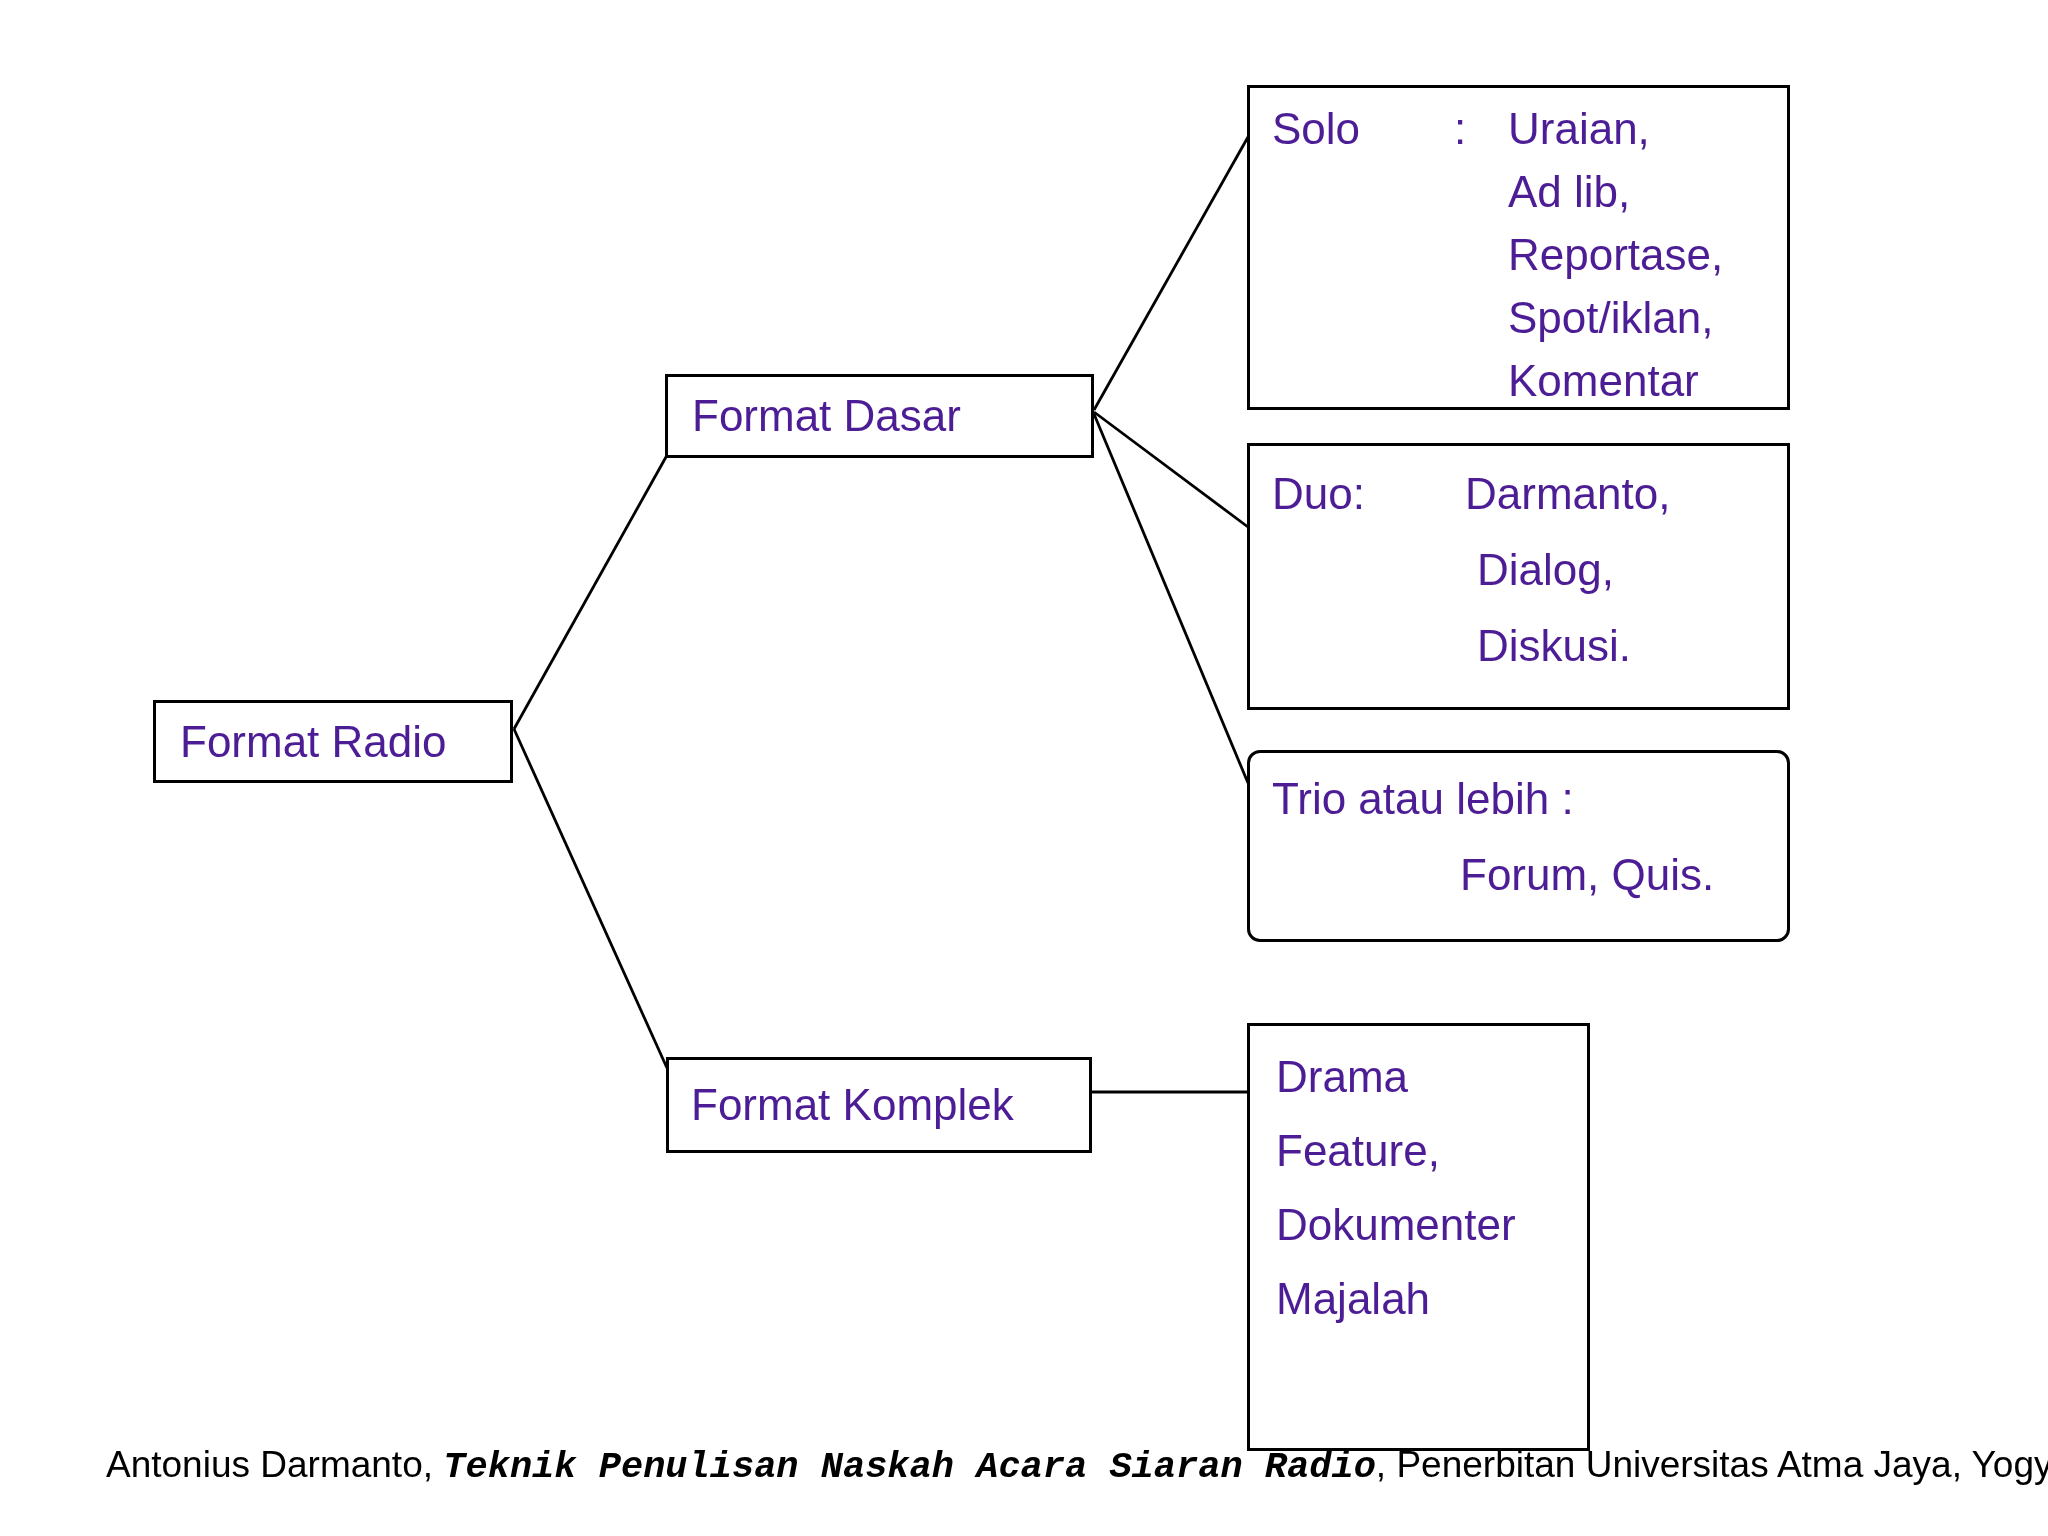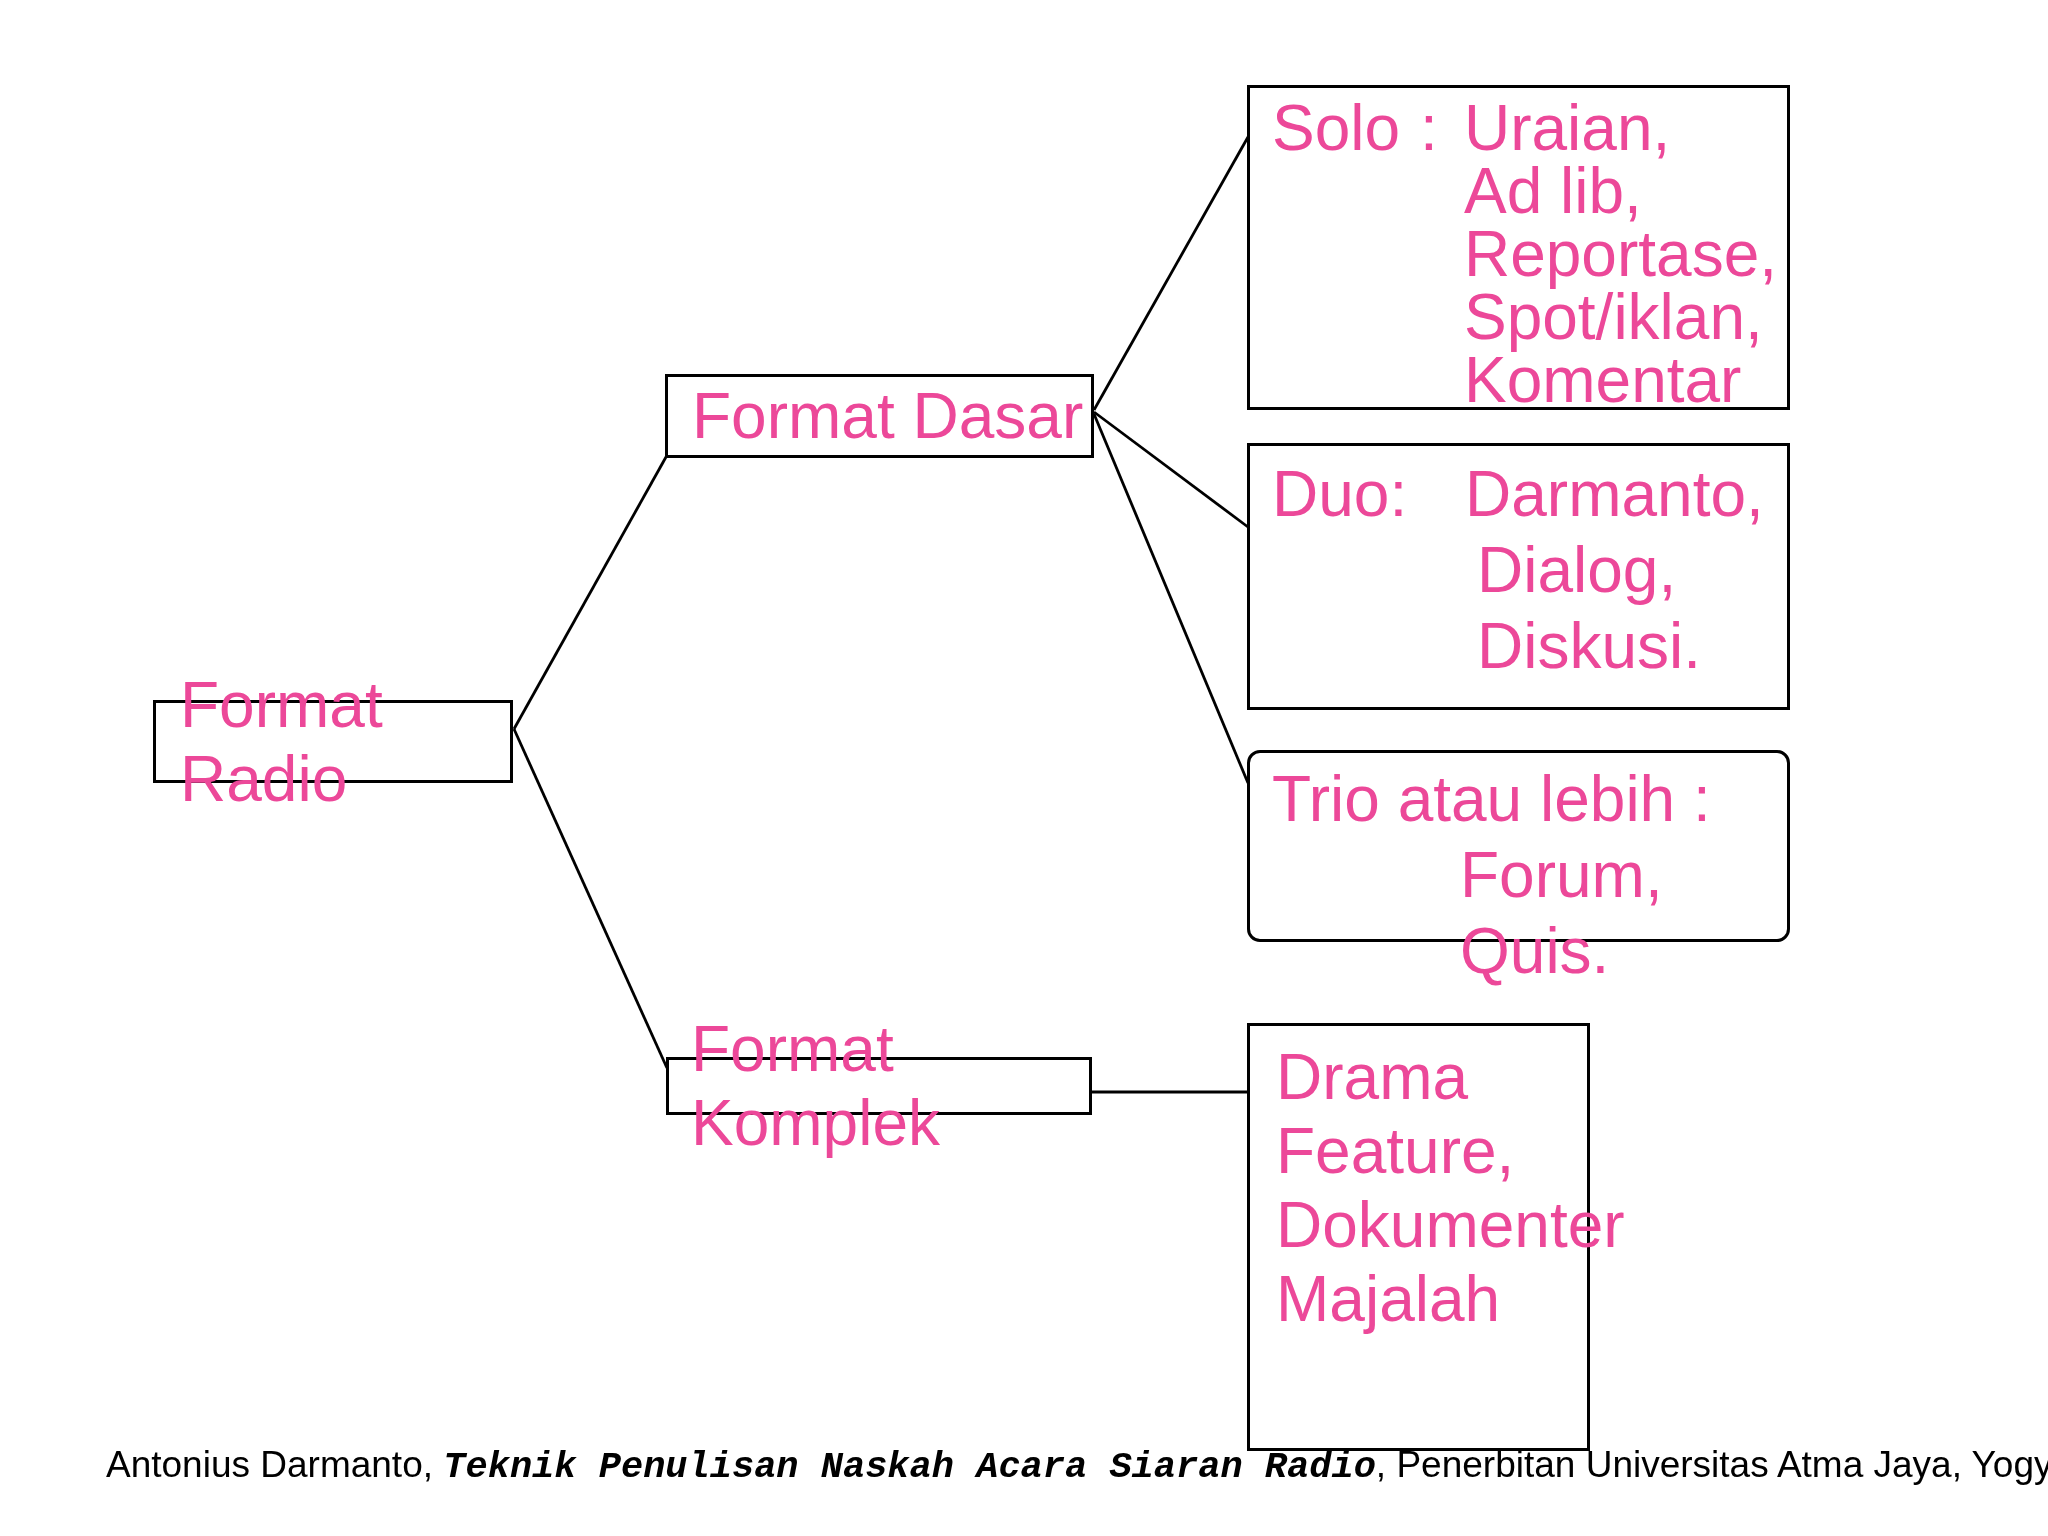--- a/index.html
+++ b/index.html
@@ -23,35 +23,35 @@
     left: 0;
     top: 0;
     width: 2048px;
     height: 1536px;
   }
   .box {
     position: absolute;
     box-sizing: border-box;
     border: 3px solid #000000;
     background: #ffffff;
-    font-size: 64px;
-    color: #ec4899;
+    font-size: 44px;
+    color: #4c1d95;
   }
   .label-box {
     display: flex;
     align-items: center;
     padding-left: 24px;
   }
   .solo-box    { left: 1247px; top: 85px;   width: 543px; height: 325px; padding: 9px 10px 0 22px; }
   .duo-box     { left: 1247px; top: 443px;  width: 543px; height: 267px; padding: 10px 10px 0 22px; }
   .trio-box    { left: 1247px; top: 750px;  width: 543px; height: 192px; padding: 8px 10px 0 22px; border-radius: 13px; }
   .drama-box   { left: 1247px; top: 1023px; width: 343px; height: 428px; padding: 14px 10px 0 26px; }
   .radio-box   { left: 153px;  top: 700px;  width: 360px; height: 83px; }
   .dasar-box   { left: 665px;  top: 374px;  width: 429px; height: 84px; }
-  .komplek-box { left: 666px;  top: 1057px; width: 426px; height: 58px; padding-left: 22px; }
+  .komplek-box { left: 666px;  top: 1057px; width: 426px; height: 96px; padding-left: 22px; }
 
   .row { display: flex; align-items: flex-start; }
   .lh63 { line-height: 63px; }
   .lh76 { line-height: 76px; }
   .lh74 { line-height: 74px; }
   .solo-label  { width: 182px; }
   .solo-colon  { width: 54px; }
   .duo-label   { width: 193px; }
   .indent-sm   { margin-left: 12px; }
   .trio-line2  { margin-left: 188px; }

